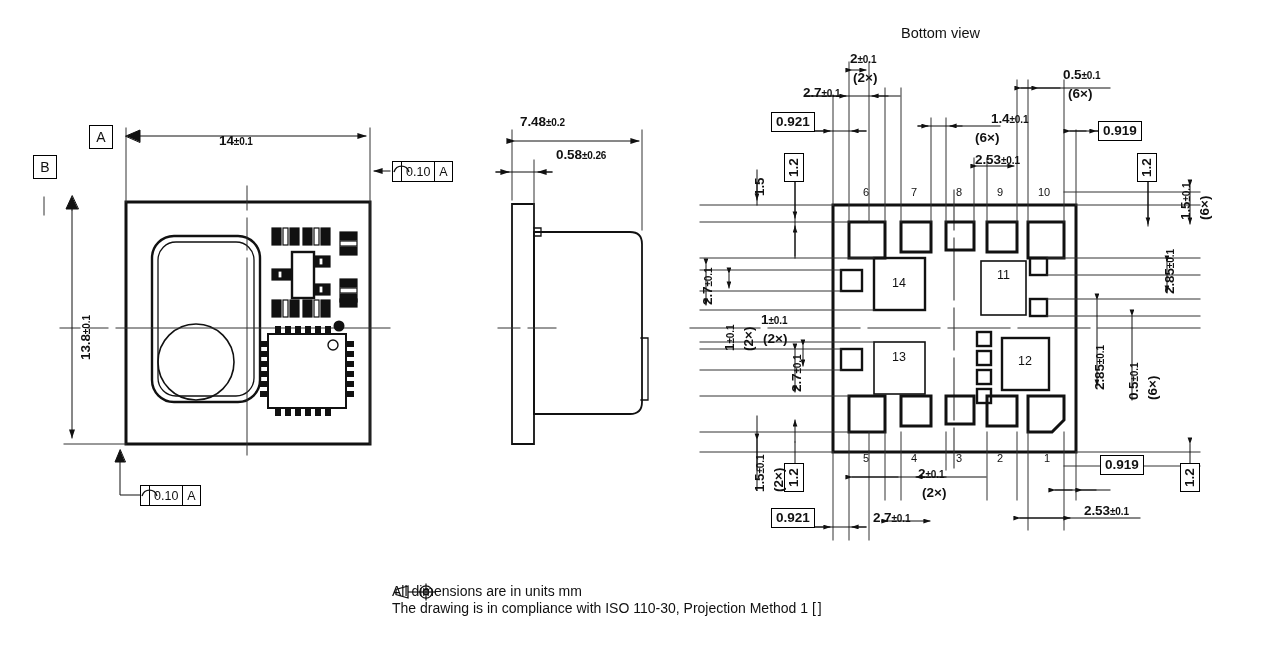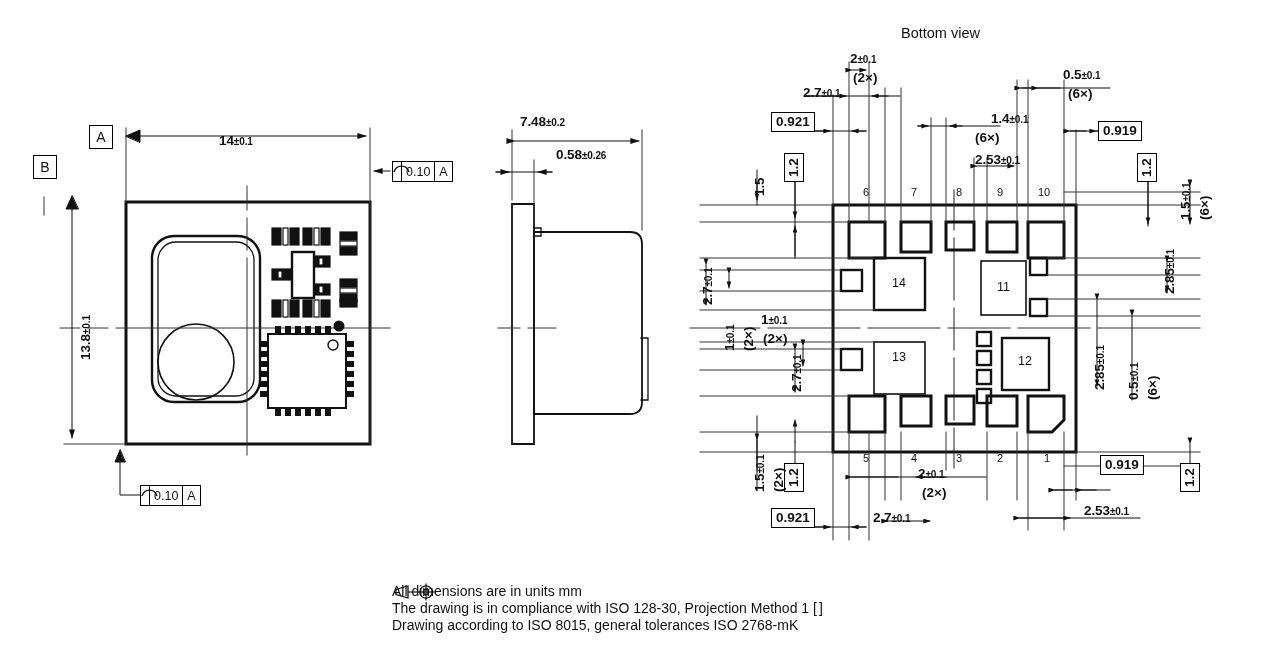--- a/index.html
+++ b/index.html
@@ -437,35 +437,34 @@
 <div class="txt pin" style="left:997px;top:186px;">9</div>
 <div class="txt pin" style="left:1038px;top:186px;">10</div>
 
 <div class="txt pin" style="left:863px;top:452px;">5</div>
 <div class="txt pin" style="left:911px;top:452px;">4</div>
 <div class="txt pin" style="left:956px;top:452px;">3</div>
 <div class="txt pin" style="left:997px;top:452px;">2</div>
 <div class="txt pin" style="left:1044px;top:452px;">1</div>
 
 <div class="txt padnum" style="left:892px;top:276px;">14</div>
-<div class="txt padnum" style="left:997px;top:280px;">11</div>
+<div class="txt padnum" style="left:997px;top:268px;">11</div>
 <div class="txt padnum" style="left:892px;top:350px;">13</div>
 <div class="txt padnum" style="left:1018px;top:354px;">12</div>
 
 <div class="txt note" style="left:392px;top:583px;width:620px;">
   <div>All dimensions are in units mm</div>
   <div style="display:flex;align-items:center;">
-    <span>The drawing is in compliance with ISO 128-30, Projection Method 1 [</span>
+    <span>The drawing is in compliance with ISO 110-30, Projection Method 1 [</span>
     <span style="display:inline-flex;align-items:center;margin:0 1px;">
       <svg width="46" height="18" viewBox="0 0 46 18">
         <path d="M16,3 L4,6.5 L4,11.5 L16,15 Z" fill="none" stroke="#111" stroke-width="1.3"></path>
         <line x1="16" y1="9" x2="44" y2="9" stroke="#111" stroke-width="1.2"></line>
         <circle cx="34" cy="9" r="6.2" fill="none" stroke="#111" stroke-width="1.3"></circle>
         <circle cx="34" cy="9" r="2.6" fill="none" stroke="#111" stroke-width="1.3"></circle>
         <line x1="34" y1="0.5" x2="34" y2="17.5" stroke="#111" stroke-width="1.2"></line>
       </svg>
     </span>
     <span>]</span>
   </div>
-  <div>Drawing according to ISO 8015, general tolerances ISO 2768-mK</div>
 </div>
 
 </div>
 
 </body></html>

